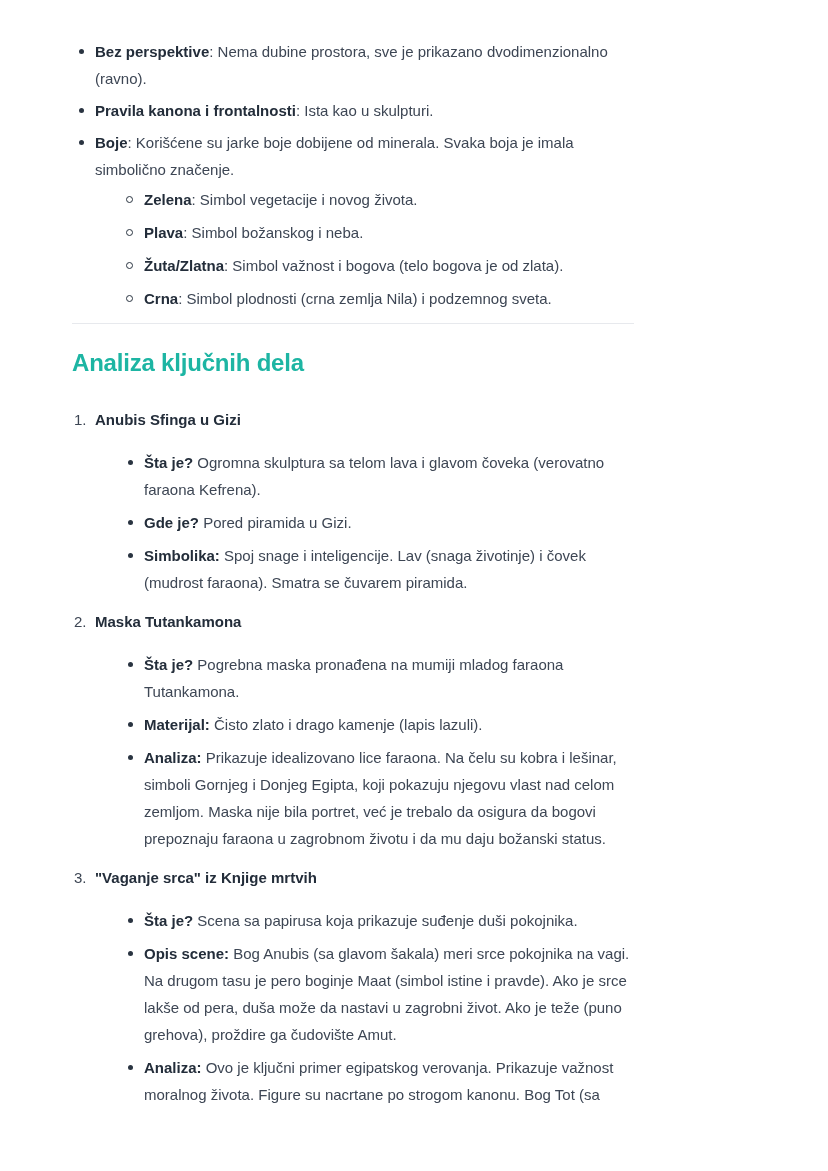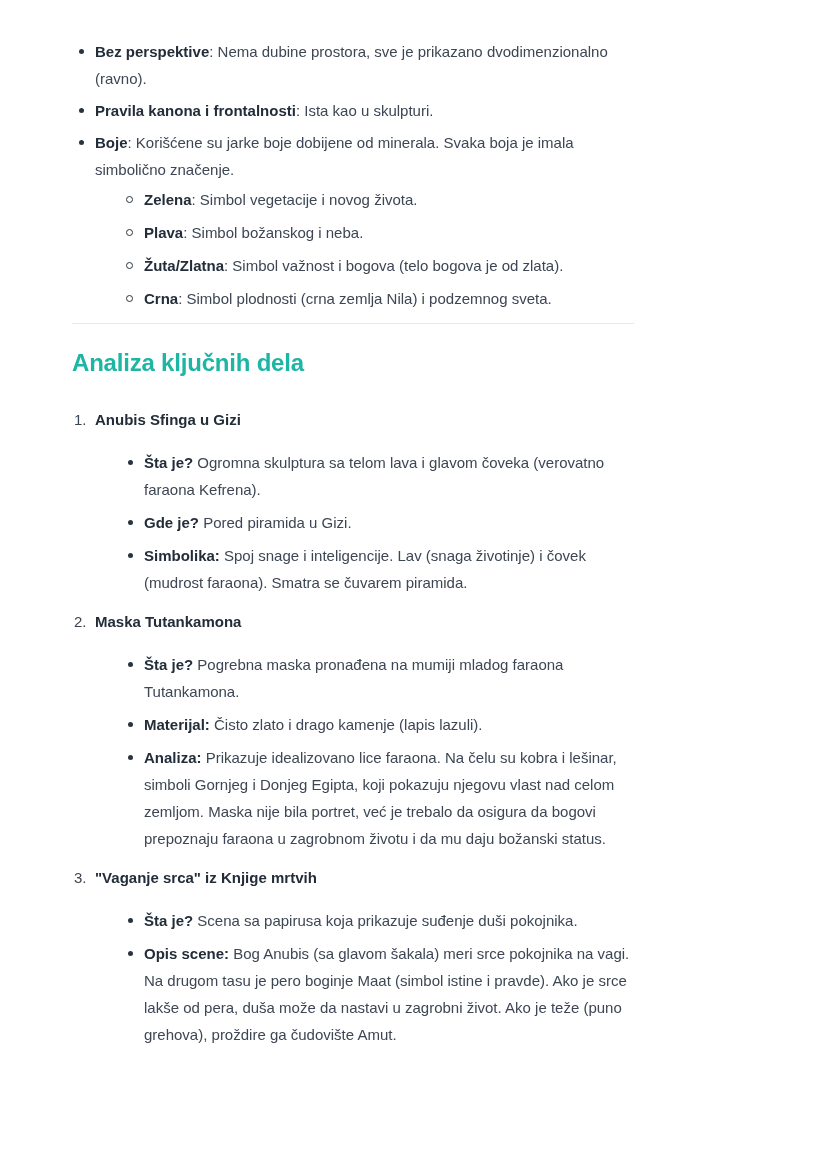--- a/index.html
+++ b/index.html
@@ -155,20 +155,24 @@
         <span class="b">"Vaganje srca" iz Knjige mrtvih</span>
         <ul class="nb">
           <li>
             <span class="dot"></span>
             <span class="b">Šta je?</span><span> Scena sa papirusa koja prikazuje suđenje duši pokojnika.</span>
           </li>
           <li>
             <span class="dot"></span>
             <span class="b">Opis scene:</span><span> Bog Anubis (sa glavom šakala) meri srce pokojnika na vagi. Na drugom tasu je pero boginje Maat (simbol istine i pravde). Ako je srce lakše od pera, duša može da nastavi u zagrobni život. Ako je teže (puno grehova), proždire ga čudovište Amut.</span>
           </li>
+          <li>
+            <span class="dot"></span>
+            <span class="b">Analiza:</span><span> Ovo je ključni primer egipatskog verovanja. Prikazuje važnost moralnog života. Figure su nacrtane po strogom kanonu. Bog Tot (sa</span>
+          </li>
         </ul>
       </li>
 
     </ol>
   </div>
 
   <div class="side-strip"></div>
   <div class="copyright">(c) Knowunity 2025</div>
 </div>
 

